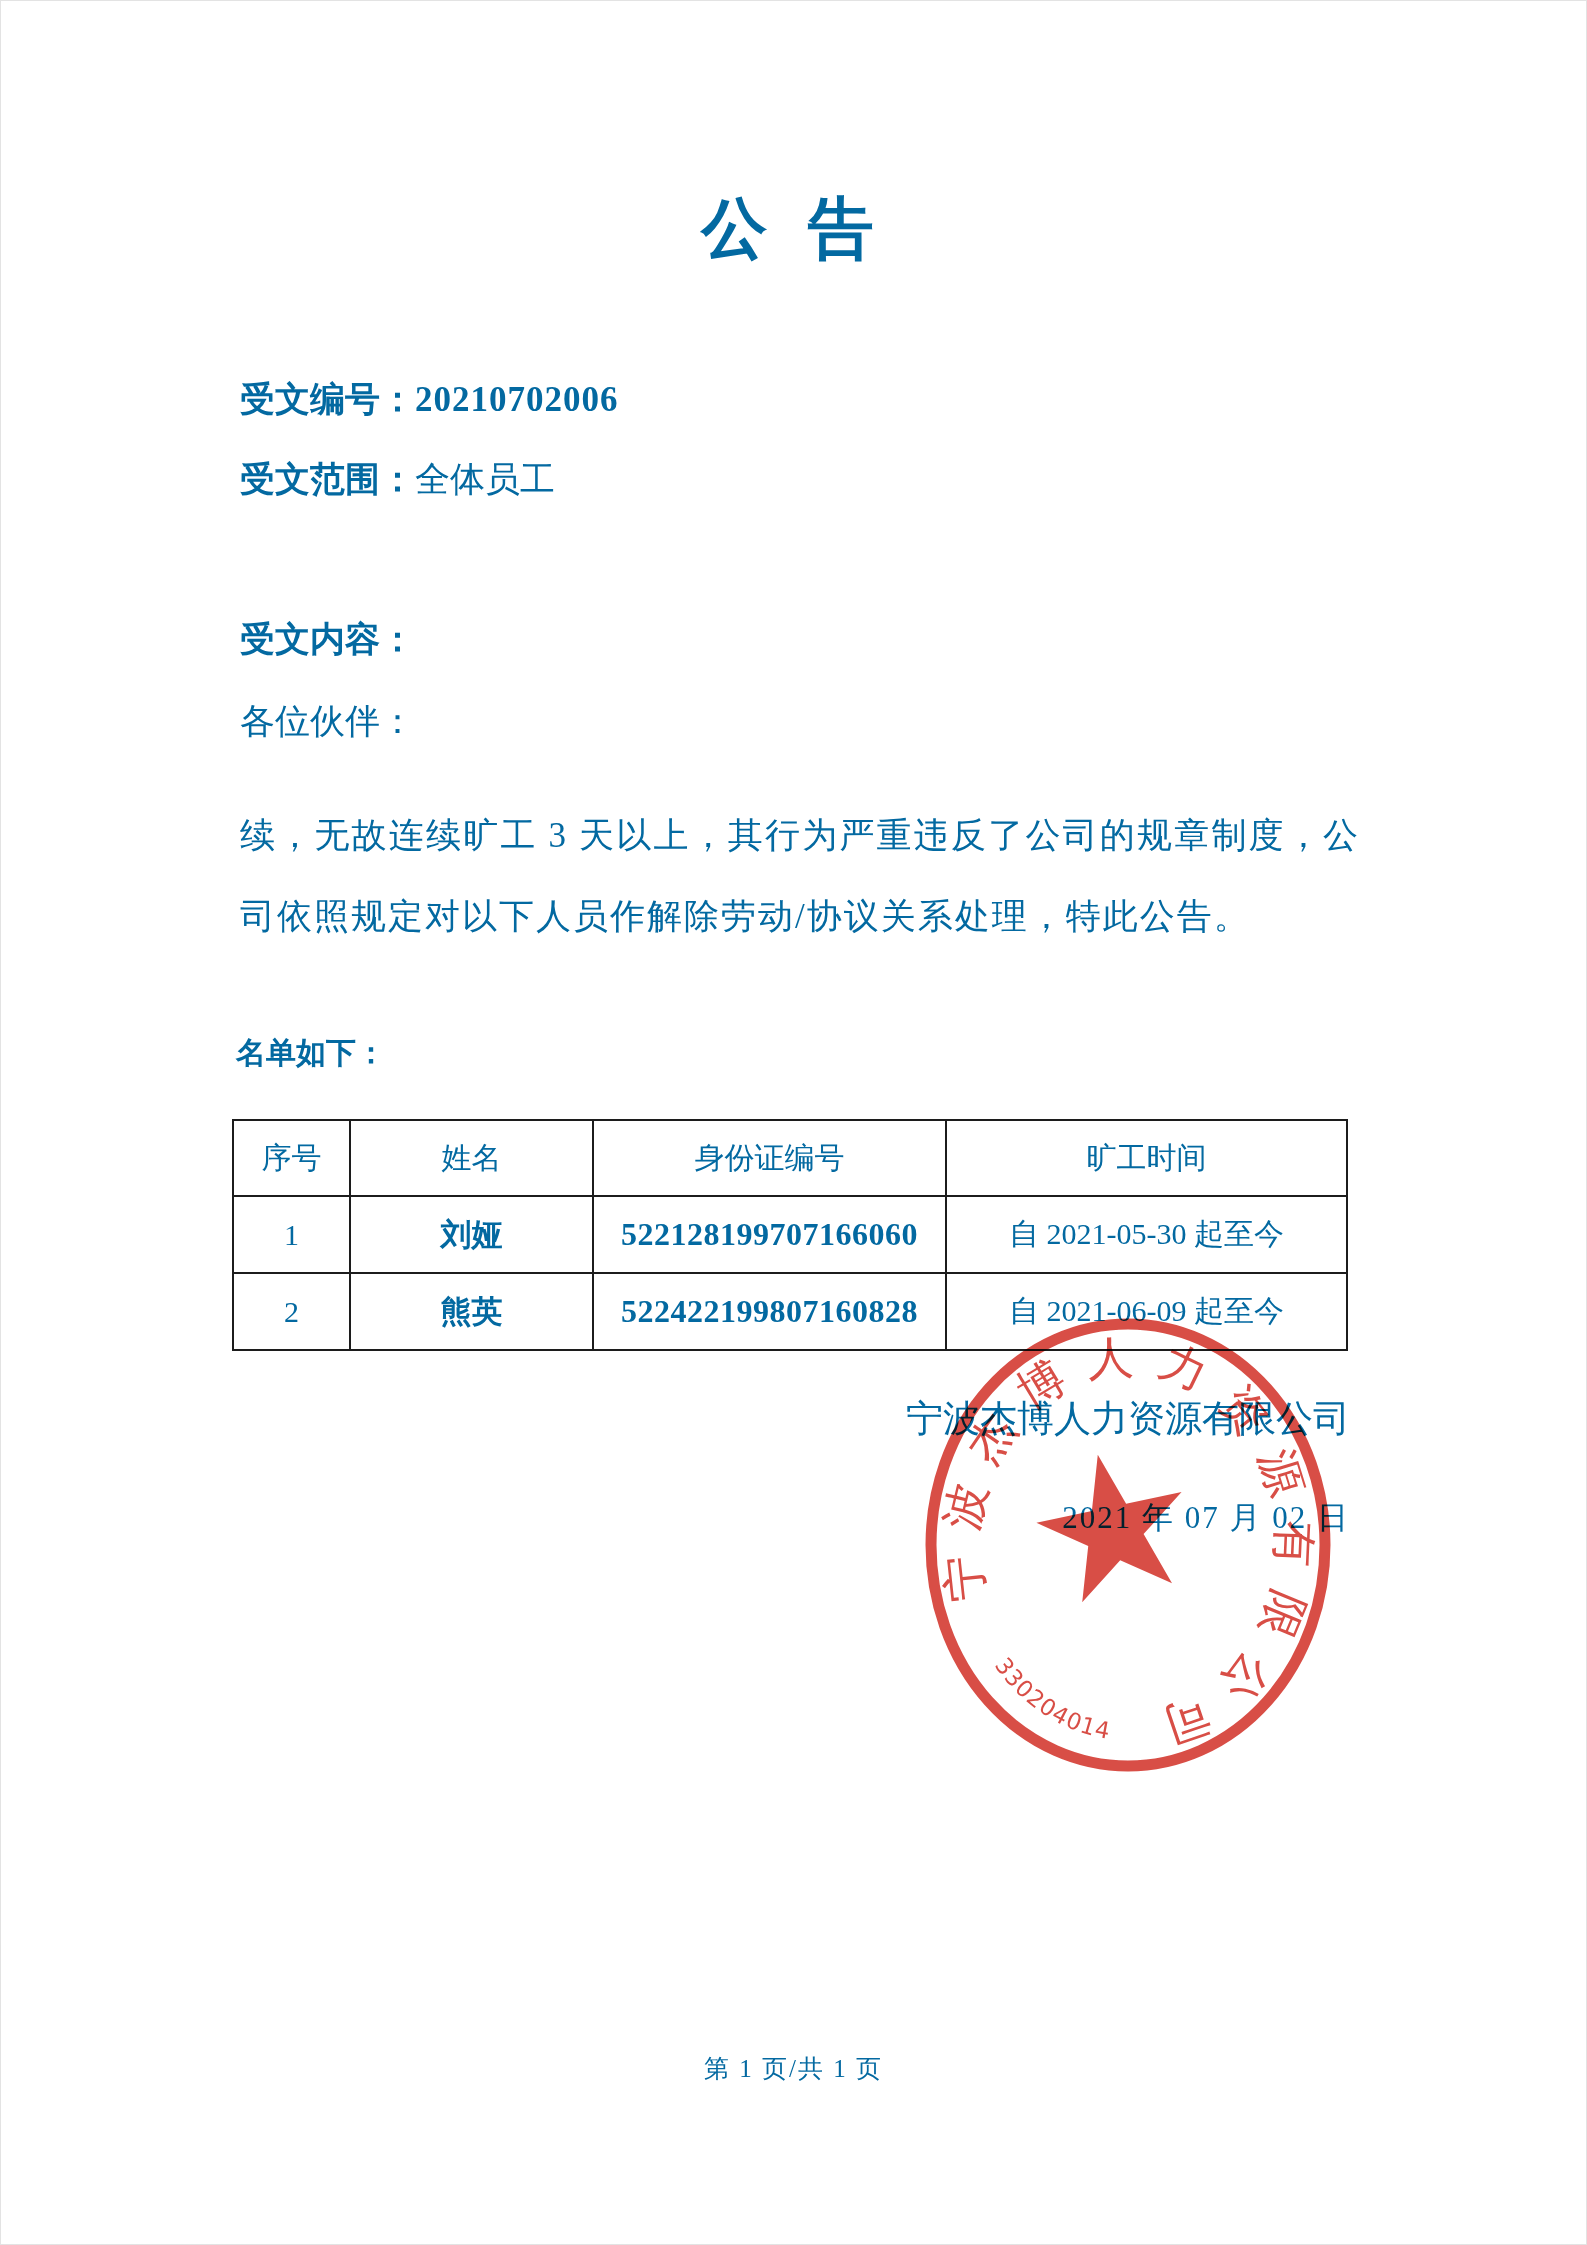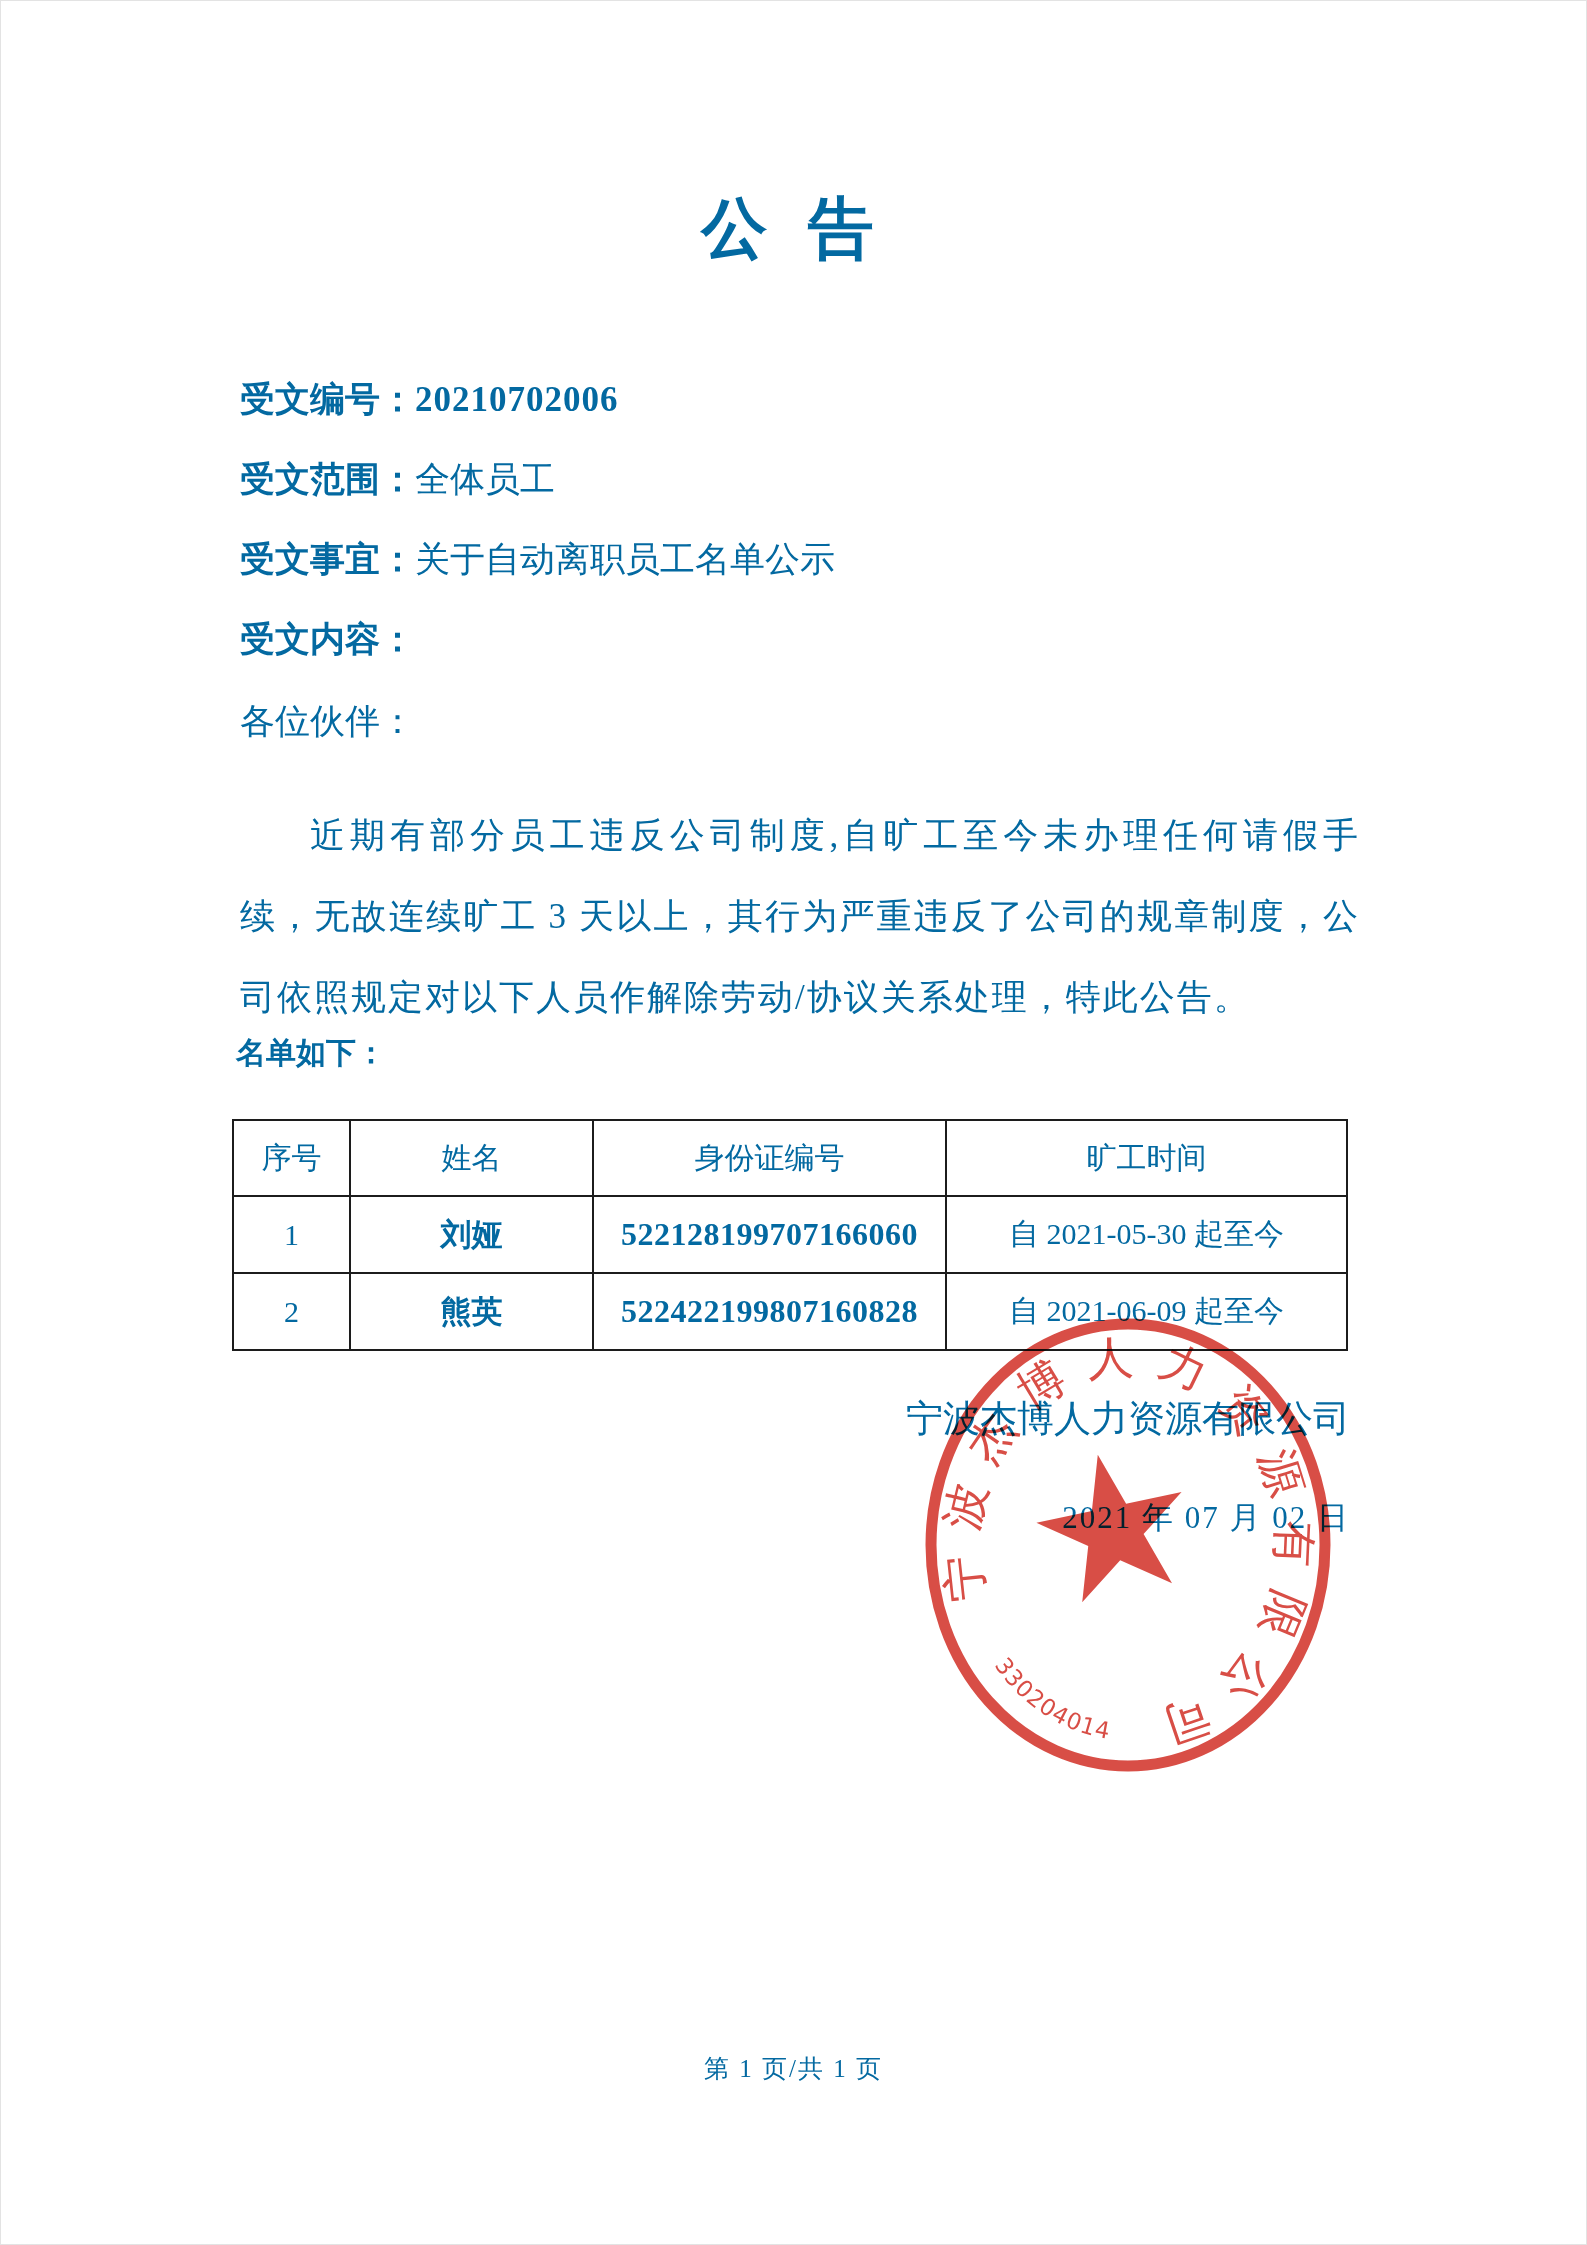--- a/index.html
+++ b/index.html
@@ -91,31 +91,27 @@
 <div class="page">
 
   <h1 class="abs doc-title">公 告</h1>
 
   <div class="abs field-row" style="top:382px; left:240px;">
     <span class="field-label">受文编号：</span><span class="field-value num">20210702006</span>
   </div>
   <div class="abs field-row" style="top:462px; left:240px;">
     <span class="field-label">受文范围：</span><span class="field-value">全体员工</span>
   </div>
-  <div class="abs field-row" style="top:542px; left:240px;">
-    <span class="field-label">受文事宜：</span><span class="field-value">关于自动离职员工名单公示</span>
-  </div>
   <div class="abs field-row" style="top:622px; left:240px;">
     <span class="field-label">受文内容：</span><span class="field-value"></span>
   </div>
 
   <div class="abs salutation" style="top:704px; left:240px;">各位伙伴：</div>
 
   <div class="body-par">
-    <div class="body-line just first">近期有部分员工违反公司制度,自旷工至今未办理任何请假手</div>
     <div class="body-line just">续，无故连续旷工 3 天以上，其行为严重违反了公司的规章制度，公</div>
     <div class="body-line">司依照规定对以下人员作解除劳动/协议关系处理，特此公告。</div>
   </div>
 
   <div class="abs list-label" style="top:1038px; left:236px;">名单如下：</div>
 
   <table class="roster">
     <colgroup>
       <col style="width:117px">
         <col style="width:243px">

